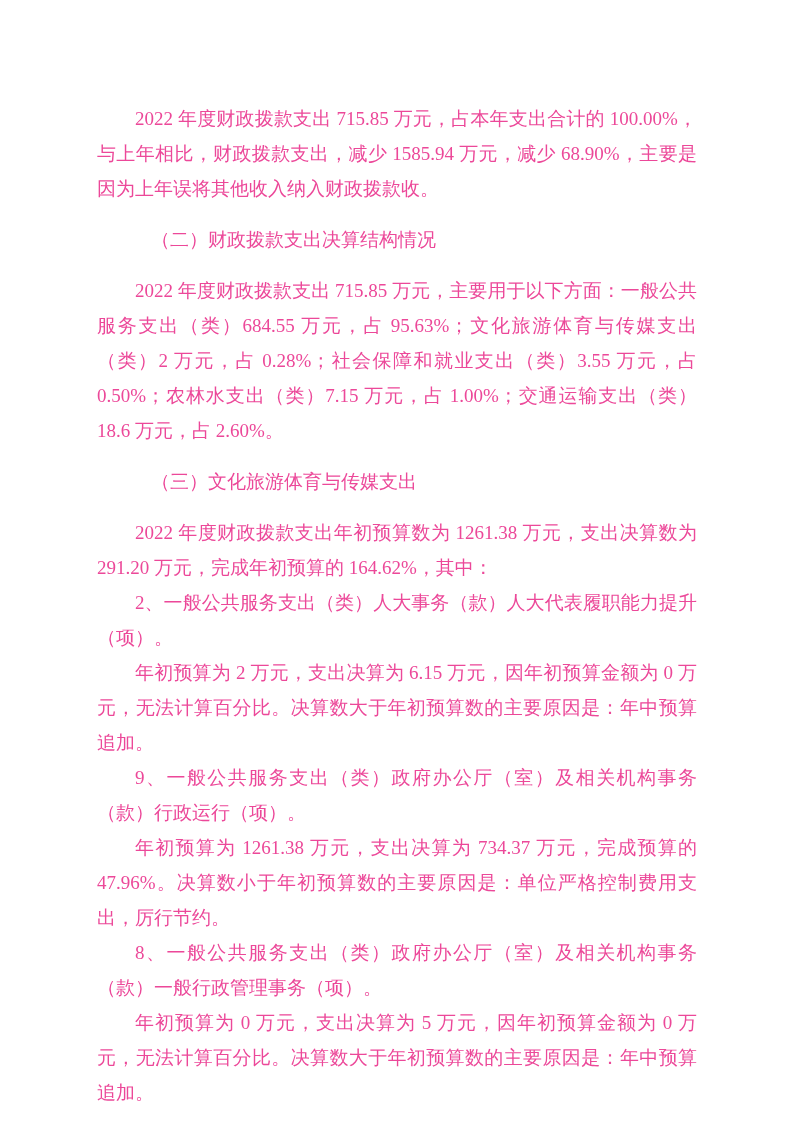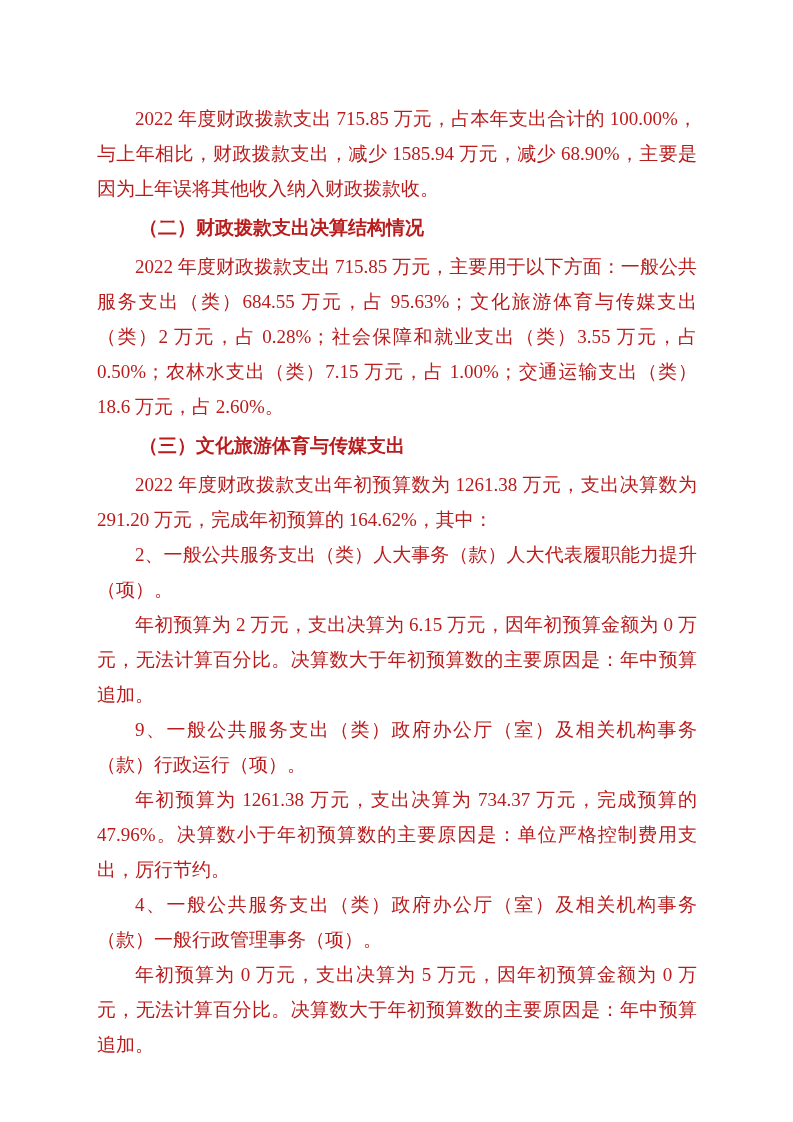--- a/index.html
+++ b/index.html
@@ -10,49 +10,49 @@
   .page {
     position: relative;
     width: 793px;
     height: 1122px;
     background: #ffffff;
     overflow: hidden;
     padding: 101px 96px 0 97px;
   }
   .doc {
     width: 600px;
-    color: #b91c1c;
+    color: #ec4899;
     font-size: 19px;
     line-height: 35px;
     text-align: justify;
     text-justify: inter-ideograph;
   }
   .body-para {
     margin: 0;
     text-indent: 2em;
     font-family: "Liberation Serif", "DejaVu Serif", serif;
     font-weight: 400;
   }
   .heading-para {
-    margin: 4px;
+    margin: 16px;
     text-indent: 2em;
     font-family: "Liberation Sans", "DejaVu Sans", sans-serif;
-    font-weight: 700;
+    font-weight: 400;
   }
 </style>
 </head>
 <body>
 
 <div class="page">
   <div class="doc">
     <p class="body-para">2022 年度财政拨款支出 715.85 万元，占本年支出合计的 100.00%，与上年相比，财政拨款支出，减少 1585.94 万元，减少 68.90%，主要是因为上年误将其他收入纳入财政拨款收。</p>
     <p class="heading-para">（二）财政拨款支出决算结构情况</p>
     <p class="body-para">2022 年度财政拨款支出 715.85 万元，主要用于以下方面：一般公共服务支出（类）684.55 万元，占 95.63%；文化旅游体育与传媒支出（类）2 万元，占 0.28%；社会保障和就业支出（类）3.55 万元，占 0.50%；农林水支出（类）7.15 万元，占 1.00%；交通运输支出（类）18.6 万元，占 2.60%。</p>
     <p class="heading-para">（三）文化旅游体育与传媒支出</p>
     <p class="body-para">2022 年度财政拨款支出年初预算数为 1261.38 万元，支出决算数为 291.20 万元，完成年初预算的 164.62%，其中：</p>
     <p class="body-para">2、一般公共服务支出（类）人大事务（款）人大代表履职能力提升（项）。</p>
     <p class="body-para">年初预算为 2 万元，支出决算为 6.15 万元，因年初预算金额为 0 万元，无法计算百分比。决算数大于年初预算数的主要原因是：年中预算追加。</p>
     <p class="body-para">9、一般公共服务支出（类）政府办公厅（室）及相关机构事务（款）行政运行（项）。</p>
     <p class="body-para">年初预算为 1261.38 万元，支出决算为 734.37 万元，完成预算的 47.96%。决算数小于年初预算数的主要原因是：单位严格控制费用支出，厉行节约。</p>
-    <p class="body-para">4、一般公共服务支出（类）政府办公厅（室）及相关机构事务（款）一般行政管理事务（项）。</p>
+    <p class="body-para">8、一般公共服务支出（类）政府办公厅（室）及相关机构事务（款）一般行政管理事务（项）。</p>
     <p class="body-para">年初预算为 0 万元，支出决算为 5 万元，因年初预算金额为 0 万元，无法计算百分比。决算数大于年初预算数的主要原因是：年中预算追加。</p>
   </div>
 </div>
 
 </body></html>

